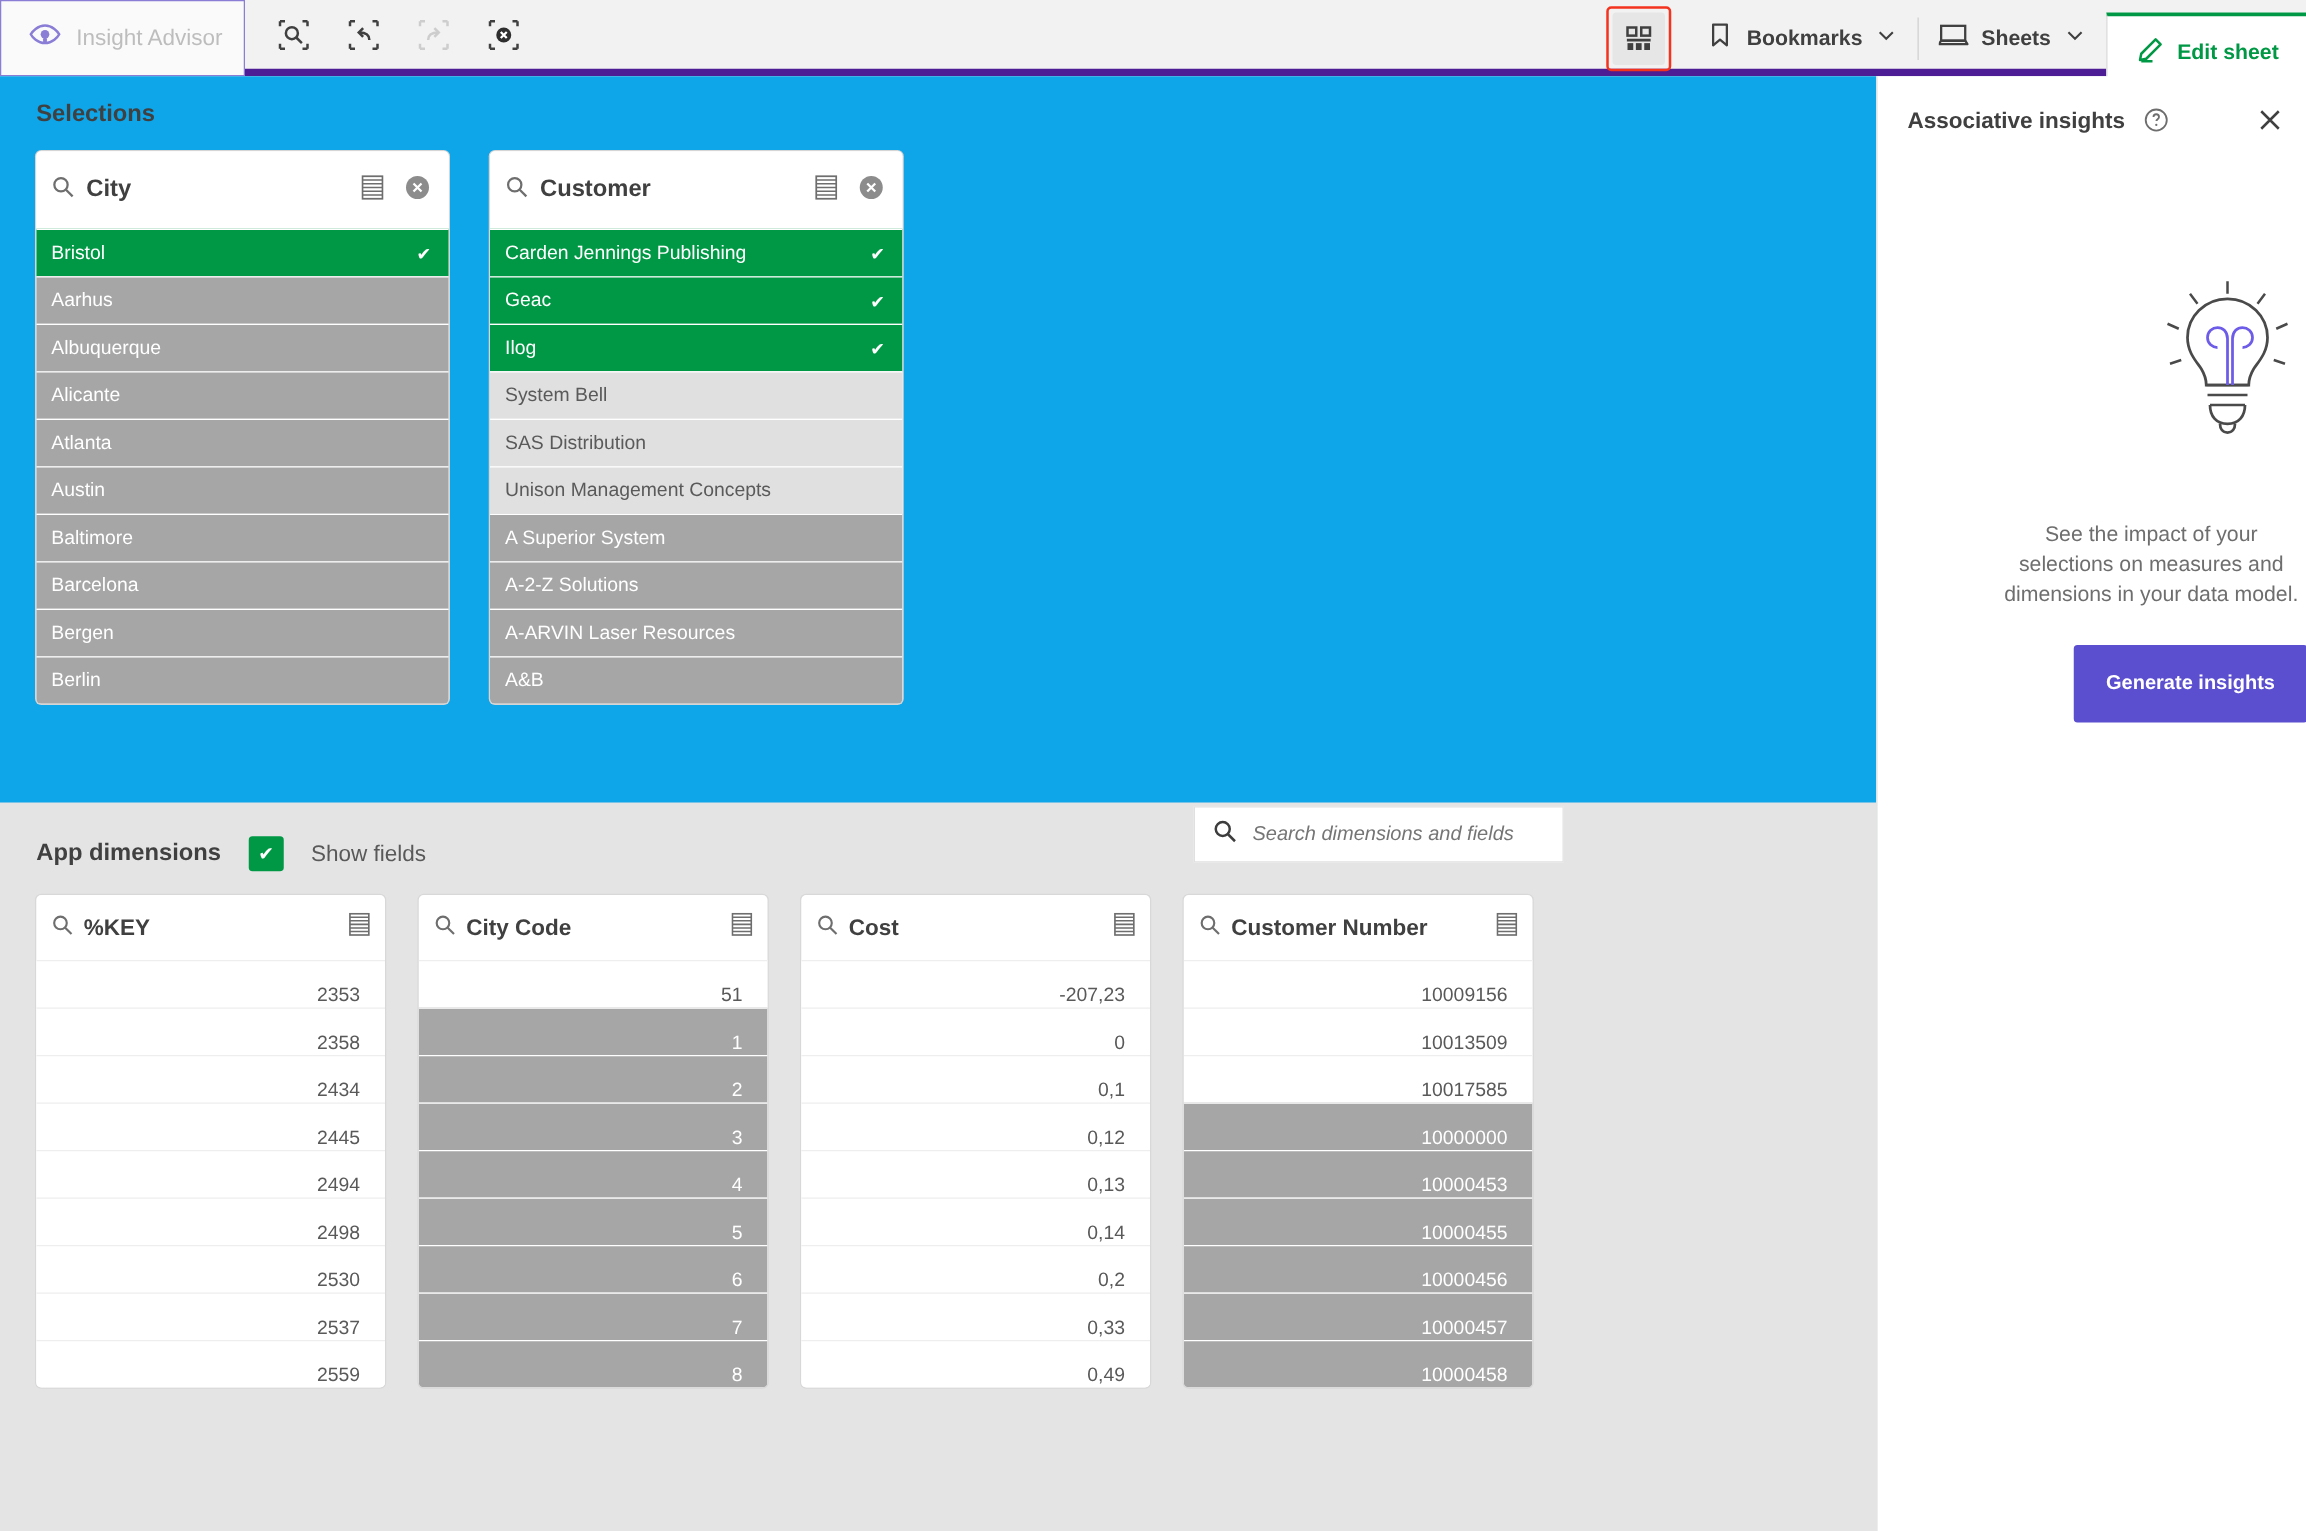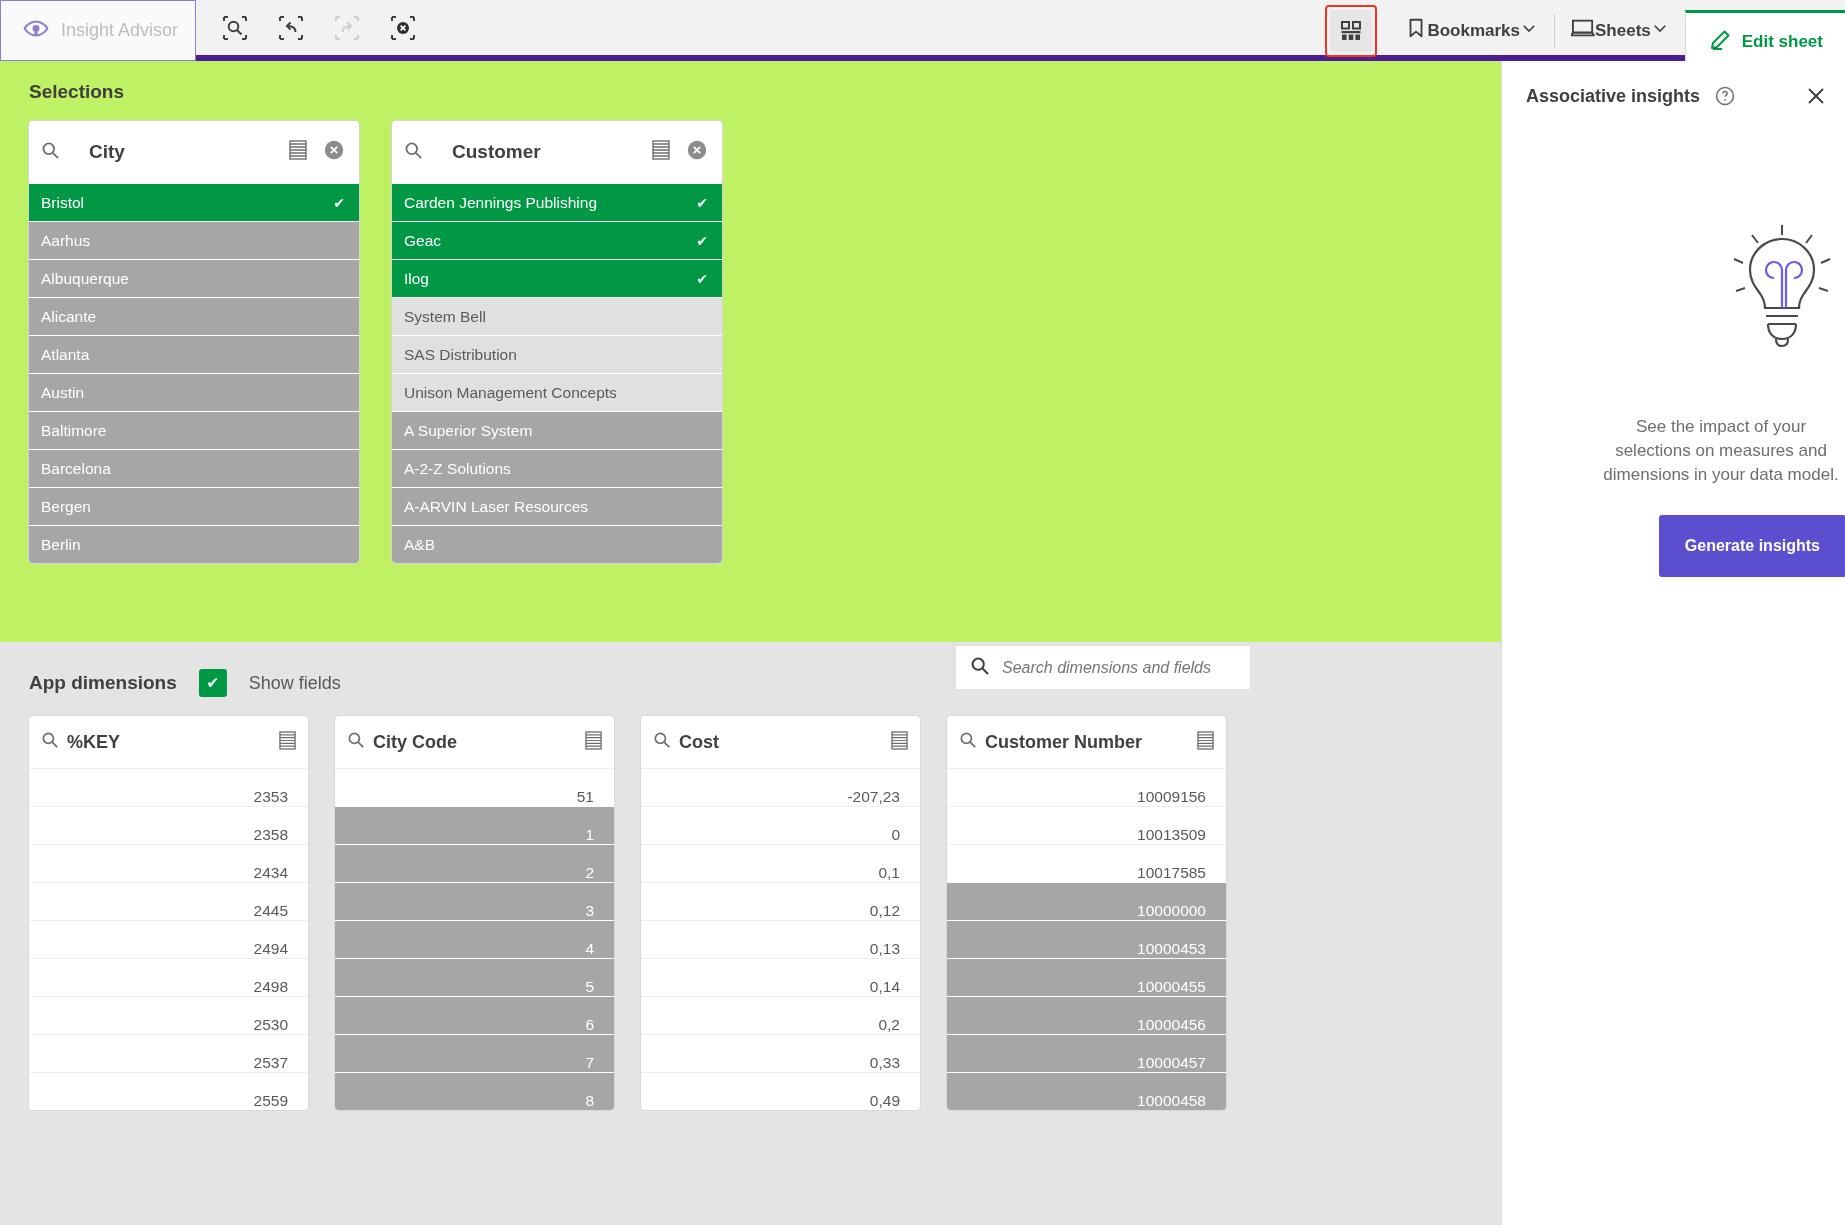--- a/index.html
+++ b/index.html
@@ -36,21 +36,21 @@
   .highlight-box {
     border: 2px solid #f4331f; border-radius: 4px;
     width: 52px; height: 52px; display: flex; align-items: center; justify-content: center;
     margin-right: 12px; cursor: pointer;
   }
   .sel-tool-btn {
     width: 42px; height: 42px; background: #e6e6e6; border-radius: 3px;
     display: flex; align-items: center; justify-content: center;
   }
   .tb-menu {
-    display: flex; align-items: center; padding: 0 16px; height: 61px;
+    display: flex; align-items: center; gap: 10px; padding: 0 16px; height: 61px;
     cursor: pointer; font-size: 17px; color: #404040; font-weight: bold;
   }
   .vdiv { width: 1px; height: 34px; background: #d0d0d0; }
   .edit-sheet {
     display: flex; align-items: center; gap: 10px; padding: 0 22px; height: 61px;
     border-left: 1px solid #d9d9d9;
     border-top: 3px solid #009845;
     background: #ffffff;
     color: #009845; font-size: 17px; font-weight: bold; cursor: pointer; margin-top: 20px;
   }
@@ -67,37 +67,37 @@
     background: #ffffff;
     border-left: 1px solid #dcdcdc;
   }
 
   
   .section-title {
     font-size: 19px; font-weight: bold; color: #404040;
   }
   #selections-section {
     position: absolute; left: 0; top: 0; width: 1501px; height: 668px;
-    background: #bef264;
+    background: #0ea5e9;
     border-bottom: 1px solid #cccccc;
   }
   #selections-title { position: absolute; left: 29px; top: 20px; }
   .sel-row { position: absolute; left: 29px; top: 60px; display: flex; gap: 33px; }
 
   .listbox {
     width: 330px; background: #ffffff;
     border-radius: 4px;
     box-shadow: 0 0 0 1px #d5d5d5;
     overflow: hidden;
   }
   .lb-head {
     height: 62px; display: flex; align-items: center; padding: 0 14px 0 12px;
     background: #ffffff; gap: 9px;
   }
-  .lb-title { font-size: 19px; font-weight: bold; color: #404040; flex: 1; margin-left: 20px; }
+  .lb-title { font-size: 19px; font-weight: bold; color: #404040; flex: 1; }
   .lb-head-icons { display: flex; align-items: center; gap: 16px; }
   .lb-rows { }
   .lb-row {
     height: 38px; display: flex; align-items: center; padding: 0 14px 0 12px;
     font-size: 15.5px; border-top: 1px solid #ffffff;
     justify-content: space-between;
   }
   .lb-row.selected { background: #009845; color: #ffffff; }
   .lb-row.alt      { background: #a6a6a6; color: #ffffff; }
   .lb-row.excluded { background: #e0e0e0; color: #5a5a5a; }

